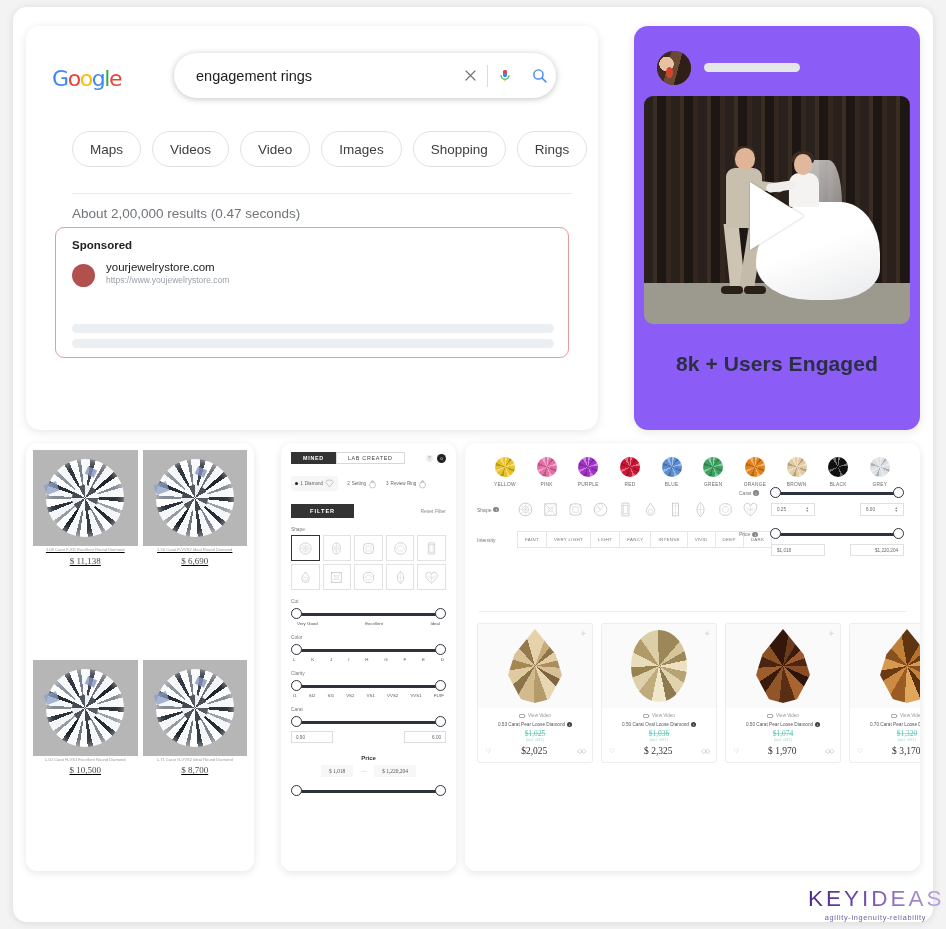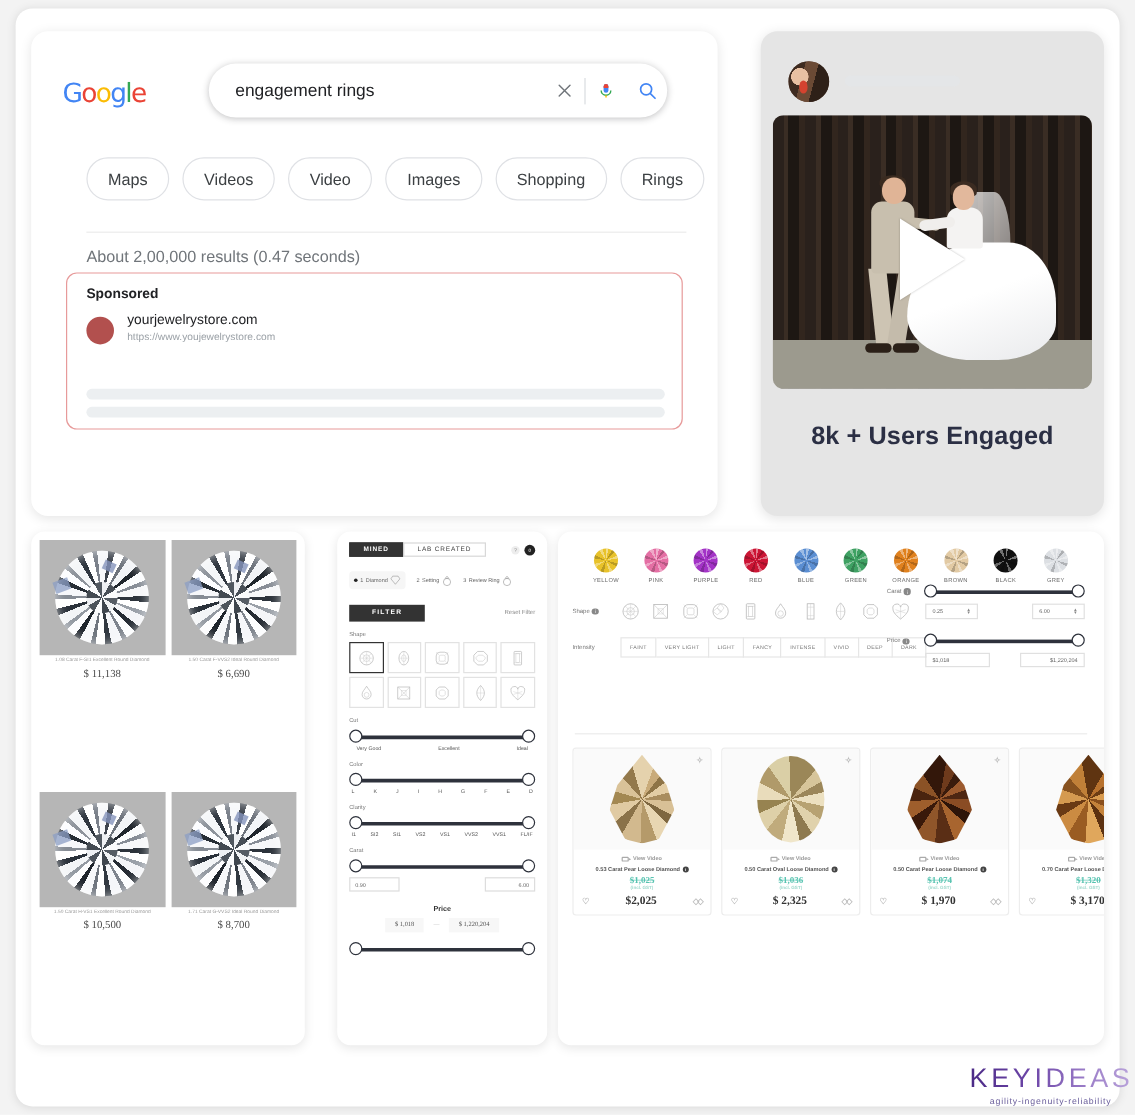--- a/index.html
+++ b/index.html
@@ -60,21 +60,21 @@
   .ad-domain { position:absolute; left:50px; top:33px; font-size:11.5px; color:#202124; }
   .ad-url { position:absolute; left:50px; top:47px; font-size:8.5px; color:#9aa0a6; }
   .ad-title { position:absolute; left:16px; top:69px; font-size:16.5px; color:#3730c8; font-family:"Liberation Serif", serif; }
   .ad-line { position:absolute; left:16px; height:9px; border-radius:5px; background:#eceff1; }
   .ad-line.l1 { top:96px; width:482px; }
   .ad-line.l2 { top:111px; width:482px; }
 
   
   .video-card {
     position:absolute; left:608px; top:0; width:286px; height:404px;
-    background:#e5e5e5; border-radius:14px; box-shadow:0 2px 10px rgba(0,0,0,.10);
+    background:#8b5cf6; border-radius:14px; box-shadow:0 2px 10px rgba(0,0,0,.10);
   }
   .vc-avatar {
     position:absolute; left:23px; top:25px; width:34px; height:34px; border-radius:50%;
     overflow:hidden; background:#5e4436;
   }
   .vc-avatar .hair { position:absolute; inset:0; background:
      radial-gradient(circle at 28% 38%, #e8c0a2 0 22%, transparent 23%),
      linear-gradient(105deg,#3e2b20 0 34%, #6b4a35 34% 60%, #2e2018 60% 100%); }
   .vc-avatar .ear { position:absolute; left:9px; top:16px; width:7px; height:11px; border-radius:50%;
      background:#d4432f; }
@@ -116,21 +116,21 @@
     font-size:21px; font-weight:bold; color:#2b2f44; letter-spacing:.1px; }
 
   
   .bottom-row { position:absolute; left:13px; top:436px; width:894px; height:428px; }
 
   .diamond-grid-card {
     position:absolute; left:0; top:0; width:228px; height:428px;
     background:#fff; border-radius:11px; box-shadow:0 2px 9px rgba(0,0,0,.10);
     padding:7px; display:grid; grid-template-columns:1fr 1fr; gap:5px;
   }
-  .dcell { display:flex; flex-direction:column; }
+  .dcell { display:flex; flex-direction:column;text-decoration:underline; }
   .dimg {
     width:100%; height:96px; background:#b6b6b6; position:relative; overflow:hidden;
   }
   .dimg .stone {
     position:absolute; left:50%; top:50%; transform:translate(-50%,-50%);
     width:78px; height:78px; border-radius:50%;
     background:
       conic-gradient(from 0deg,
         #f7f8fa 0 8deg,#3e444d 8deg 16deg,#ffffff 16deg 28deg,#6d737c 28deg 34deg,
         #f2f4f7 34deg 48deg,#20262d 48deg 56deg,#fbfcfd 56deg 68deg,#878d96 68deg 74deg,
@@ -253,21 +253,21 @@
   .rnums { display:flex; justify-content:space-between; margin:4px 0 0 32px; }
   .spin { border:.6px solid #e0e0e0; font-size:4.6px; color:#666; padding:2.5px 5px;
     width:44px; display:flex; justify-content:space-between; align-items:center; }
   .spin .arr { font-size:3.6px; color:#888; line-height:.9; }
   .pnum { border:.6px solid #e0e0e0; font-size:4.6px; color:#666; padding:2.5px 5px; width:54px; text-align:left;}
 
   .hr { position:absolute; left:14px; right:14px; top:168px; height:1px; background:#ececec; }
 
   .prod-row { position:absolute; left:12px; top:180px; display:flex; gap:8px; }
   .prod {
-    width:116px; border:.6px solid #ededed; border-radius:3px; overflow:hidden; background:#fff;font-weight:bold;
+    width:116px; border:.6px solid #ededed; border-radius:3px; overflow:hidden; background:#fff;
   }
   .prod .img { height:84px; background:#fafafa; position:relative; display:flex;
     align-items:center; justify-content:center; }
   .pear { width:54px; height:74px; border-radius:50% 50% 50% 50% / 64% 64% 36% 36%;
     clip-path:polygon(50% 0,88% 34%,100% 62%,76% 95%,50% 100%,24% 95%,0 62%,12% 34%); }
   .oval { width:56px; height:72px; border-radius:50%; }
   .fc1 { background:
       conic-gradient(from 20deg,#c9ab7a 0 18deg,#8e7446 18deg 34deg,#e3cda4 34deg 56deg,
       #a98d5e 56deg 74deg,#d8c096 74deg 98deg,#7e6740 98deg 114deg,#e8d6b2 114deg 140deg,
       #b59a6a 140deg 162deg,#d2b98e 162deg 190deg,#8a7249 190deg 210deg,#e0caa2 210deg 240deg,

